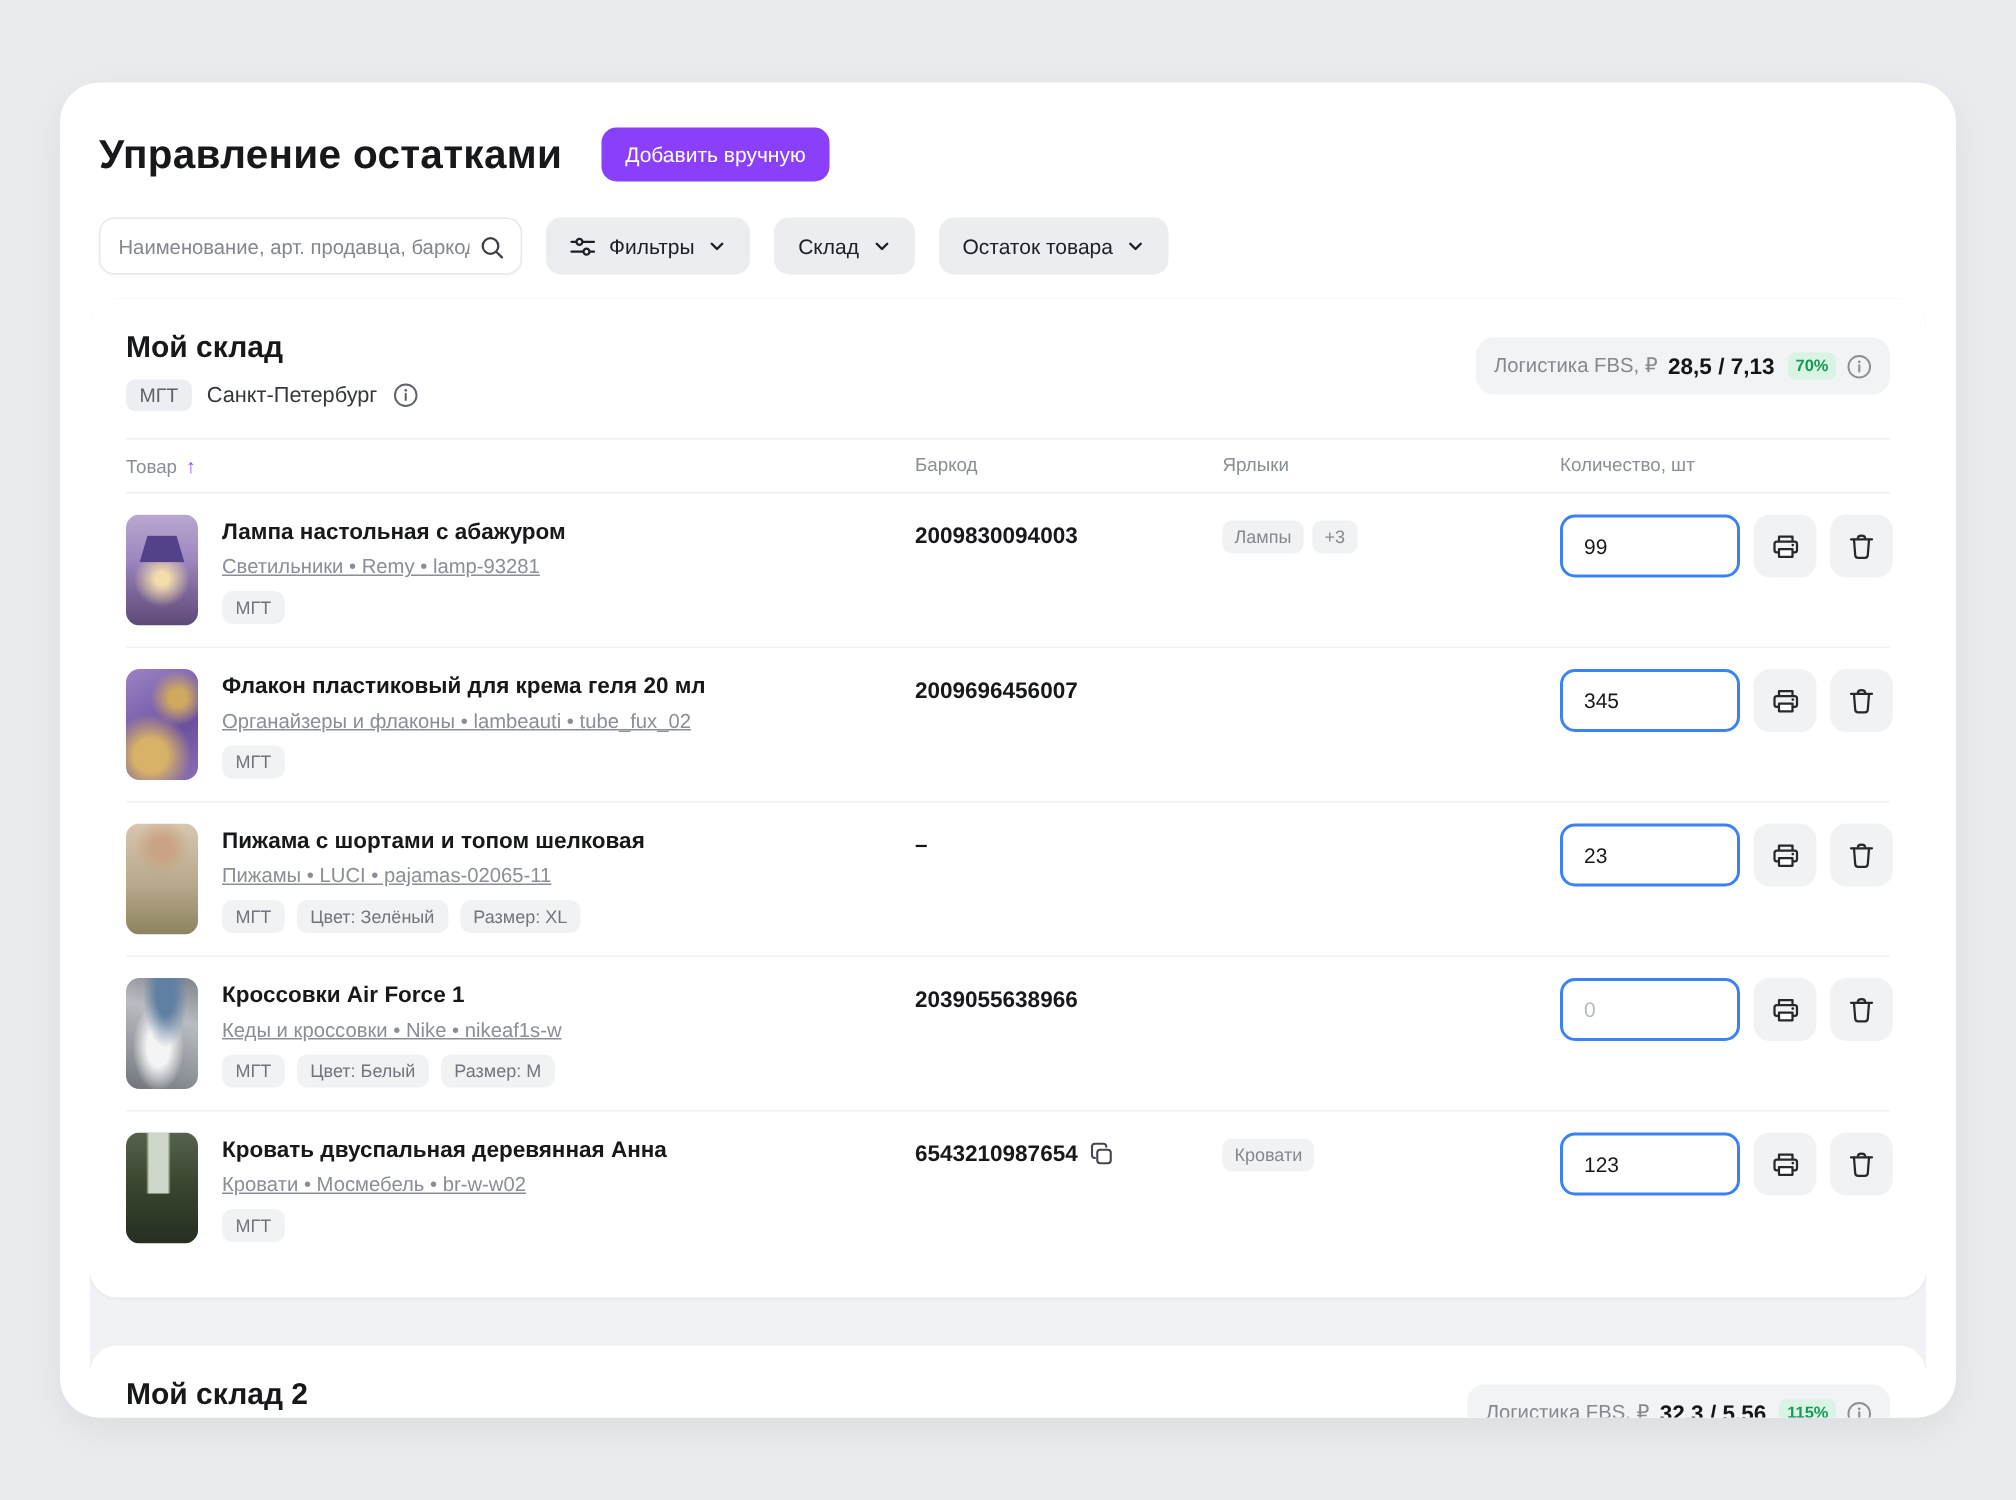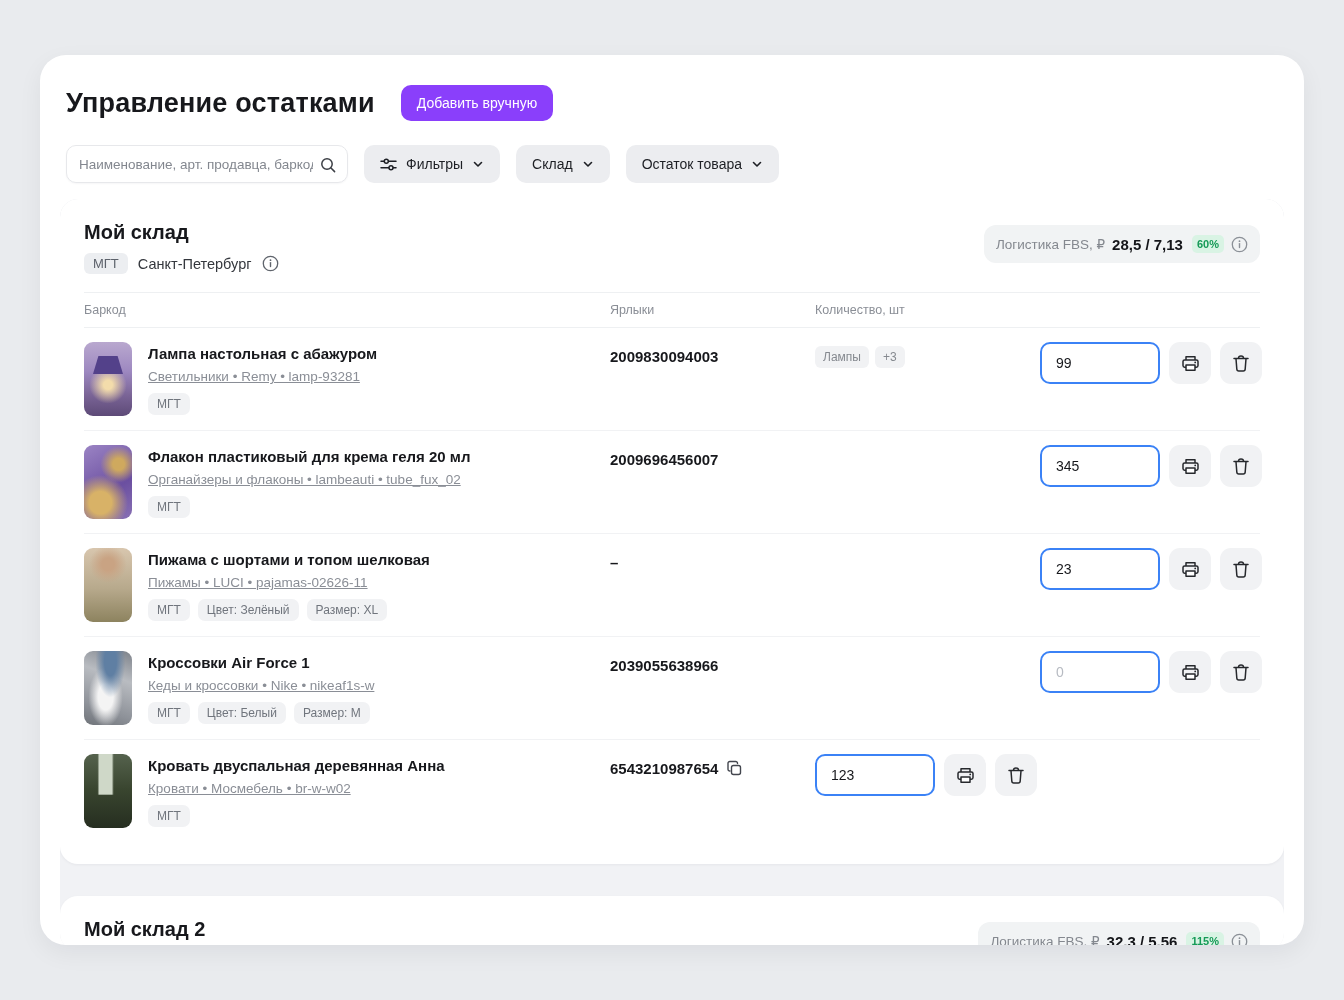--- a/index.html
+++ b/index.html
@@ -168,30 +168,34 @@
             <svg class="info-ic" viewBox="0 0 17 17" fill="none">
                 <circle cx="8.5" cy="8.5" r="7.2" stroke="#5f646c" stroke-width="1.3"></circle>
                 <path d="M8.5 7.6v4" stroke="#5f646c" stroke-width="1.4" stroke-linecap="round"></path>
                 <circle cx="8.5" cy="5.2" r=".9" fill="#5f646c"></circle>
               </svg>
           </div>
         </div>
         <div class="logistics">
           <span class="log-label">Логистика FBS, ₽</span>
           <span class="log-value">28,5 / 7,13</span>
-          <span class="log-pct">60%</span>
+          <span class="log-pct">70%</span>
           <svg class="info-ic" viewBox="0 0 17 17" fill="none">
               <circle cx="8.5" cy="8.5" r="7.2" stroke="#8b9097" stroke-width="1.3"></circle>
               <path d="M8.5 7.6v4" stroke="#8b9097" stroke-width="1.4" stroke-linecap="round"></path>
               <circle cx="8.5" cy="5.2" r=".9" fill="#8b9097"></circle>
             </svg>
         </div>
       </div>
 
       <div class="thead">
+        <div class="th">
+          <span>Товар</span>
+          <span class="sort-arrow">↑</span>
+        </div>
         <div class="th">Баркод</div>
         <div class="th">Ярлыки</div>
         <div class="th">Количество, шт</div>
       </div>
 
       <div id="rows">
   <div class="row">
     <div class="cell-product">
       <div class="thumb thumb-lamp"></div>
       <div>
@@ -264,21 +268,21 @@
                 </svg>
       </button>
     </div>
   </div>
 
   <div class="row">
     <div class="cell-product">
       <div class="thumb thumb-pajama"></div>
       <div>
         <div class="p-title">Пижама с шортами и топом шелковая</div>
-        <div class="p-meta">Пижамы • LUCI • pajamas-02626-11</div>
+        <div class="p-meta">Пижамы • LUCI • pajamas-02065-11</div>
         <div class="p-badges">
                   <span class="badge">МГТ</span>
                   <span class="badge">Цвет: Зелёный</span>
                   <span class="badge">Размер: XL</span>
                 </div>
       </div>
     </div>
     <div class="cell-barcode">
       <span>–</span>
 
@@ -355,20 +359,23 @@
     </div>
     <div class="cell-barcode">
       <span>6543210987654</span>
       <button class="copy-btn">
         <svg width="17" height="17" viewBox="0 0 17 17" fill="none">
                   <rect x="5.5" y="5.5" width="9" height="9" rx="2" stroke="#43464e" stroke-width="1.4"></rect>
                   <path d="M11.5 3.5v-.2A1.8 1.8 0 0 0 9.7 1.5H3.8A1.8 1.8 0 0 0 2 3.3v5.9A1.8 1.8 0 0 0 3.8 11H4" stroke="#43464e" stroke-width="1.4" stroke-linecap="round"></path>
                 </svg>
       </button>
     </div>
+    <div class="cell-labels">
+              <span class="label-chip">Кровати</span>
+            </div>
     <div class="cell-qty">
       <input class="qty-input" value="123" style="">
       <button class="icon-btn">
         <svg width="19" height="19" viewBox="0 0 19 19" fill="none">
                   <path d="M5 6V2.8h9V6" stroke="#26282c" stroke-width="1.5" stroke-linejoin="round"></path>
                   <rect x="2" y="6" width="15" height="7.2" rx="1.6" stroke="#26282c" stroke-width="1.5"></rect>
                   <path d="M5 11h9v5.2H5z" stroke="#26282c" stroke-width="1.5" fill="#fff" stroke-linejoin="round"></path>
                   <circle cx="14.2" cy="8.4" r=".9" fill="#26282c"></circle>
                 </svg>
       </button>

